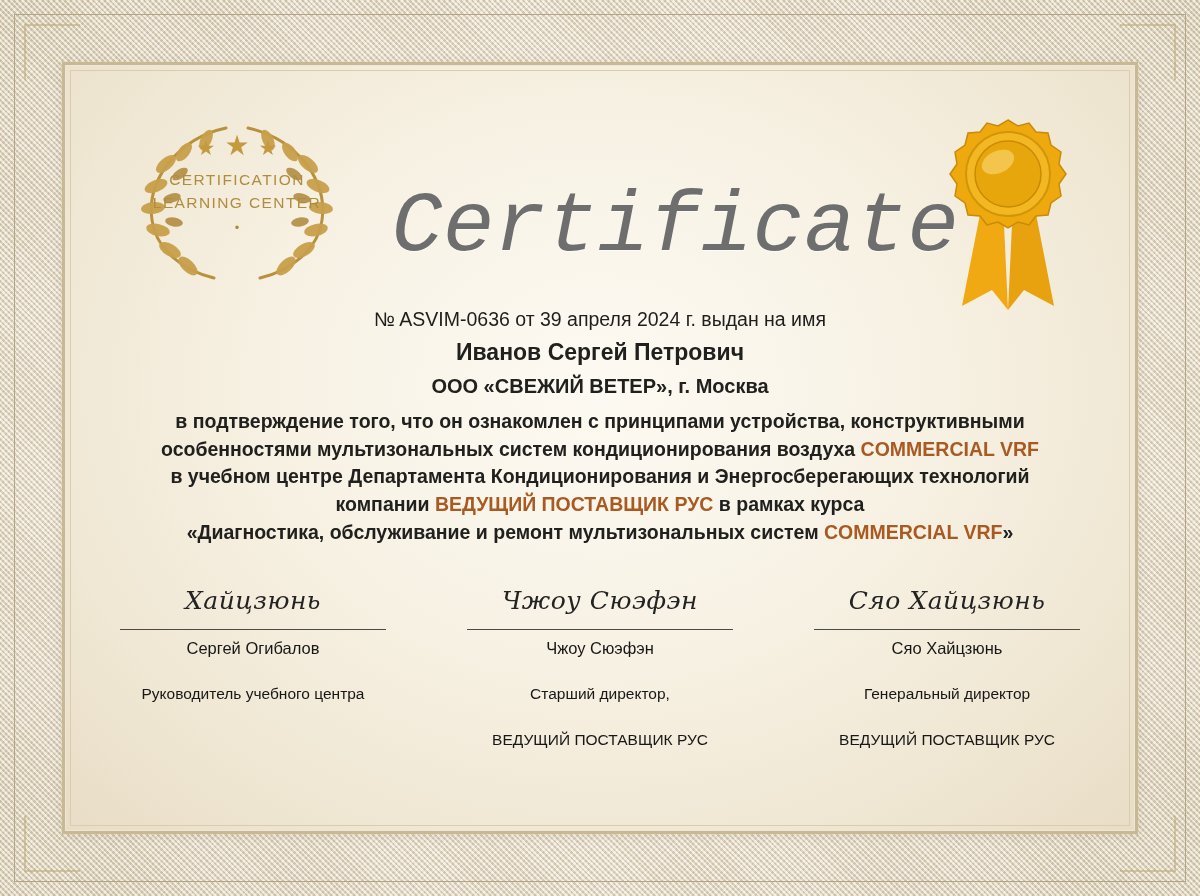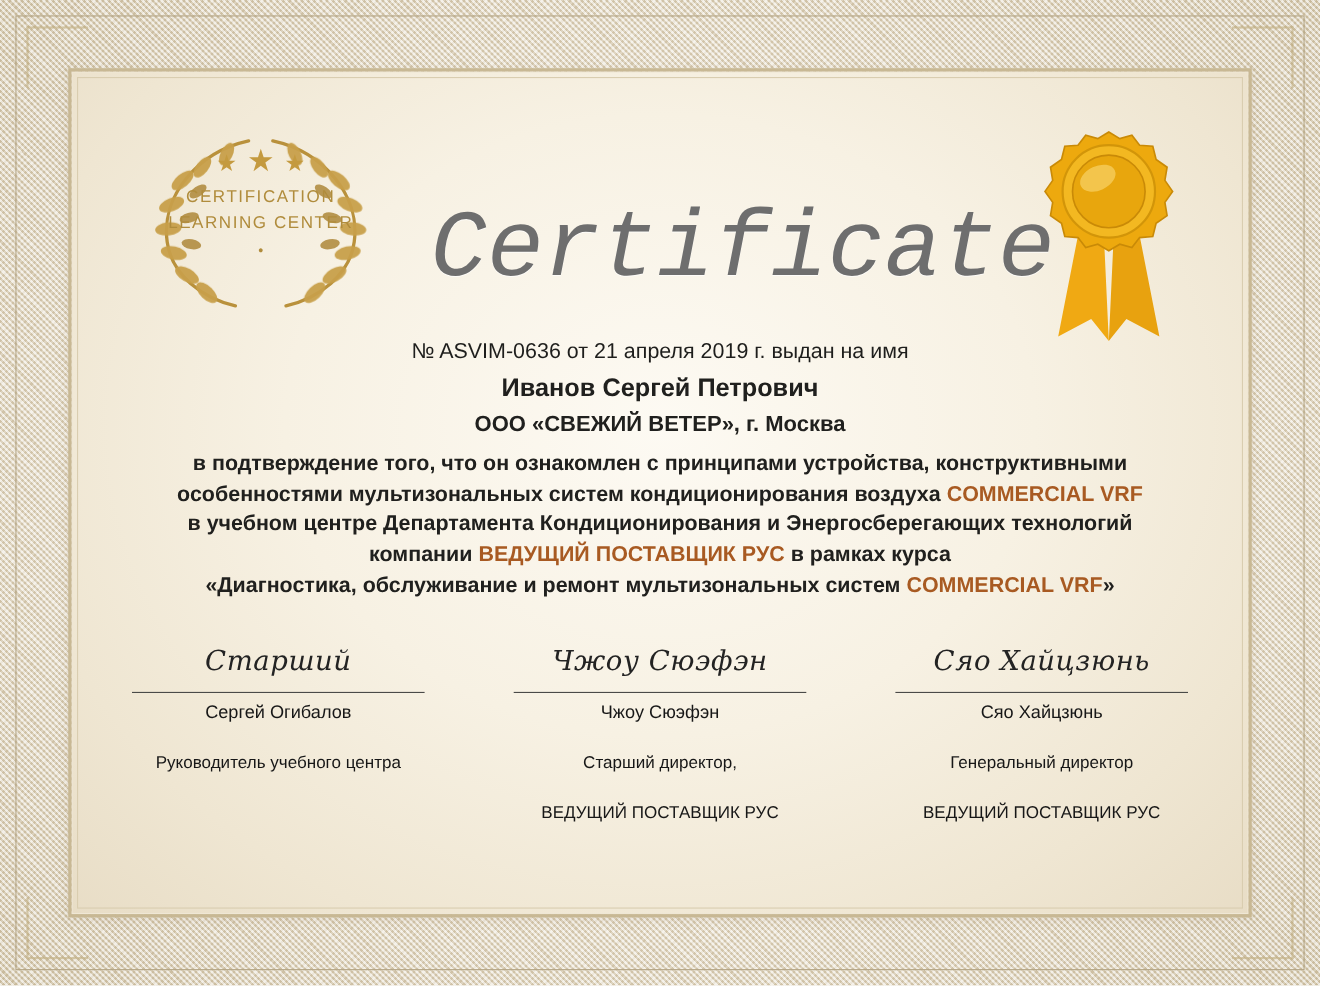--- a/index.html
+++ b/index.html
@@ -282,21 +282,21 @@
                  L80 22 L91 19 L98 28 L110 29 L113 41 L123 48 L121 60 L128 70 L121 80 L123 92 L113 99 L110 111 L98 112 L91 121 L80 118 L70 124 L60 118 L49 121 L42 112 L30 111 L27 99 L17 92 L19 80 L12 70 L19 60 L17 48 L27 41 L30 29 L42 28 L49 19 L60 22 Z" fill="#eda90e" stroke="#c98a07" stroke-width="1.5"></path>
         <circle cx="70" cy="70" r="42" fill="#f3b821" stroke="#d29509" stroke-width="2"></circle>
         <circle cx="70" cy="70" r="33" fill="#e8a60d" stroke="#c98a07" stroke-width="1.5"></circle>
         <ellipse cx="60" cy="58" rx="17" ry="11" fill="#f7cf62" opacity="0.75" transform="rotate(-25 60 58)"></ellipse>
       </g>
     </svg>
 
     <div class="title">Certificate</div>
 
     <div class="body-block">
-      <div class="line-issue">№ ASVIM-0636 от 21 апреля 2019 г. выдан на имя</div>
+      <div class="line-issue">№ ASVIM-0636 от 39 апреля 2024 г. выдан на имя</div>
       <div class="line-name">Иванов Сергей Петрович</div>
       <div class="line-org">ООО «СВЕЖИЙ ВЕТЕР», г. Москва</div>
 
       <div class="para">
         <div>
           <span>в подтверждение того, что он ознакомлен с принципами устройства, конструктивными</span>
         </div>
         <div>
           <span>особенностями мультизональных систем кондиционирования воздуха </span><span class="hl">COMMERCIAL VRF</span>
         </div>
@@ -308,21 +308,21 @@
         </div>
         <div>
           <span>«Диагностика, обслуживание и ремонт мультизональных систем </span><span class="hl">COMMERCIAL VRF</span><span>»</span>
         </div>
       </div>
     </div>
 
     <div class="signatures">
 
       <div class="sig">
-        <div class="sig-mark">Старший</div>
+        <div class="sig-mark">Хайцзюнь</div>
         <div class="sig-rule"></div>
         <div class="sig-name">Сергей Огибалов</div>
         <div class="sig-role">Руководитель учебного центра</div>
       </div>
 
       <div class="sig">
         <div class="sig-mark">Чжоу Сюэфэн</div>
         <div class="sig-rule"></div>
         <div class="sig-name">Чжоу Сюэфэн</div>
         <div class="sig-role">Старший директор,</div>

